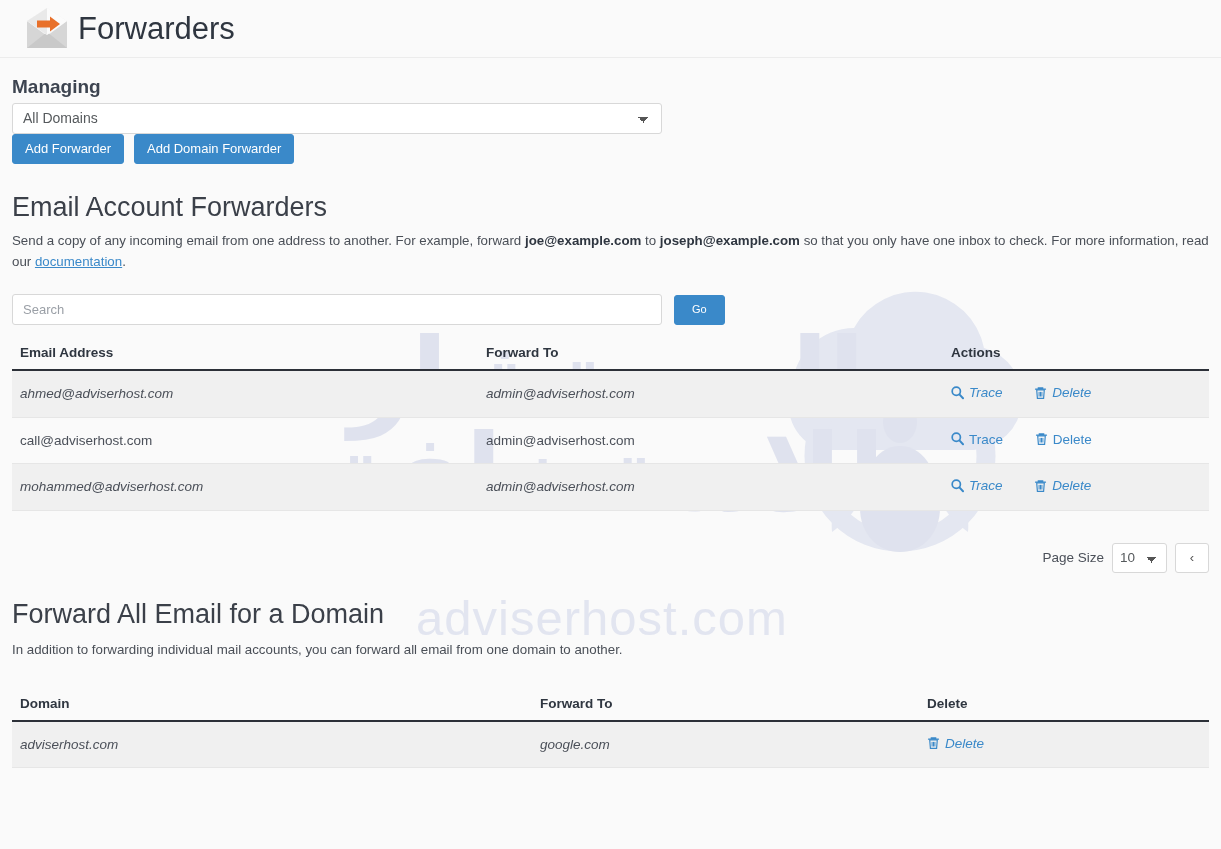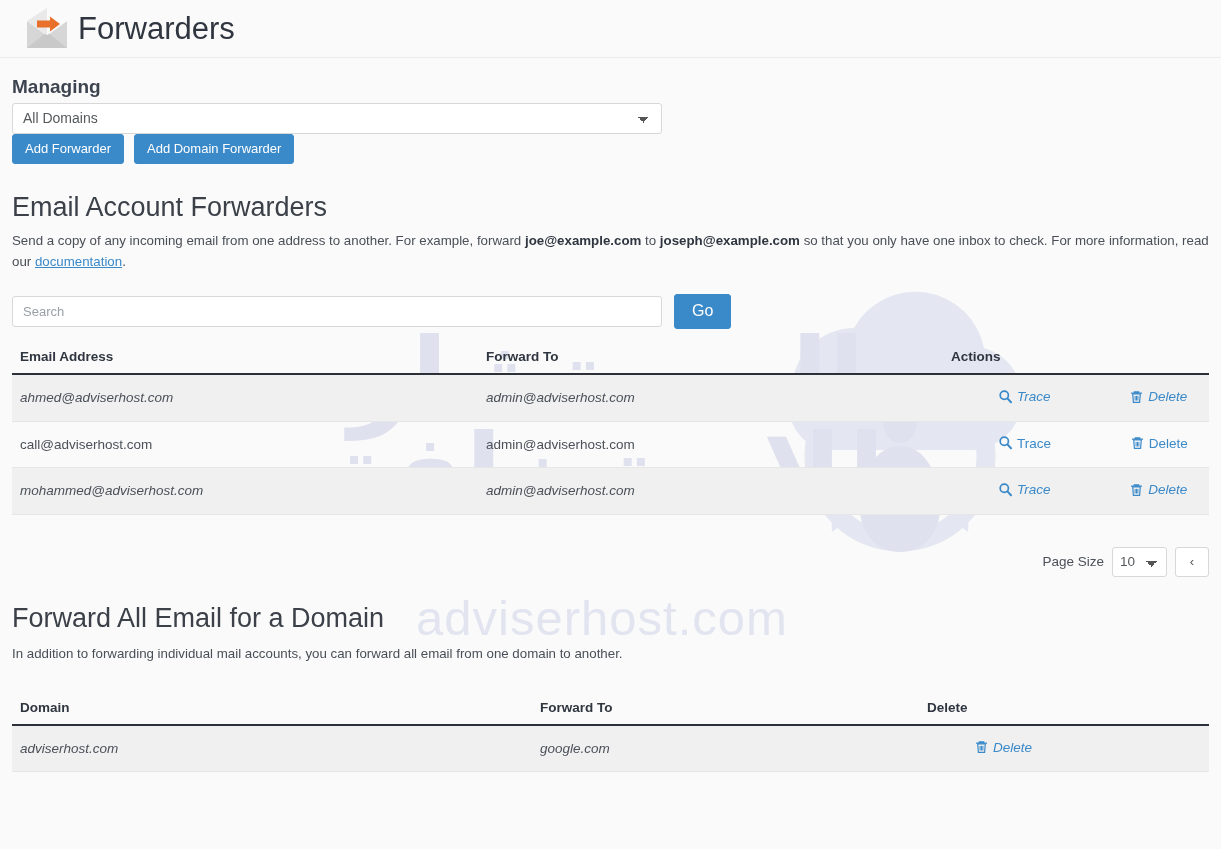--- a/index.html
+++ b/index.html
@@ -172,21 +172,21 @@
     border-radius: 3px;
     background: #fff;
     outline: none;
   }
   .search-row input::placeholder { color: #9a9fa6; }
   .btn-go {
     background: #3a89c9;
     border: 1px solid #3a89c9;
     border-radius: 3px;
     color: #fff;
-    font-size: 16px;
+    font-size: 11px;
     font-family: "Liberation Sans", sans-serif;
     padding: 8px 17px 9px;
     cursor: pointer;
     line-height: 1;
   }
 
   
   table.grid {
     width: 100%;
     border-collapse: collapse;
@@ -212,21 +212,20 @@
 
   .act-link {
     color: #3a89c9;
     text-decoration: none;
     font-size: 13.5px;
     display: inline-flex;
     align-items: center;
     gap: 5px;
     margin-right: 28px;
     cursor: pointer;
-    margin-left: 48px;
   }
   .act-link:last-child { margin-right: 0; }
   .act-icon { display: inline-block; width: 13px; height: 14px; }
 
   
   .pager-row {
     display: flex;
     align-items: center;
     justify-content: flex-end;
     gap: 8px;

